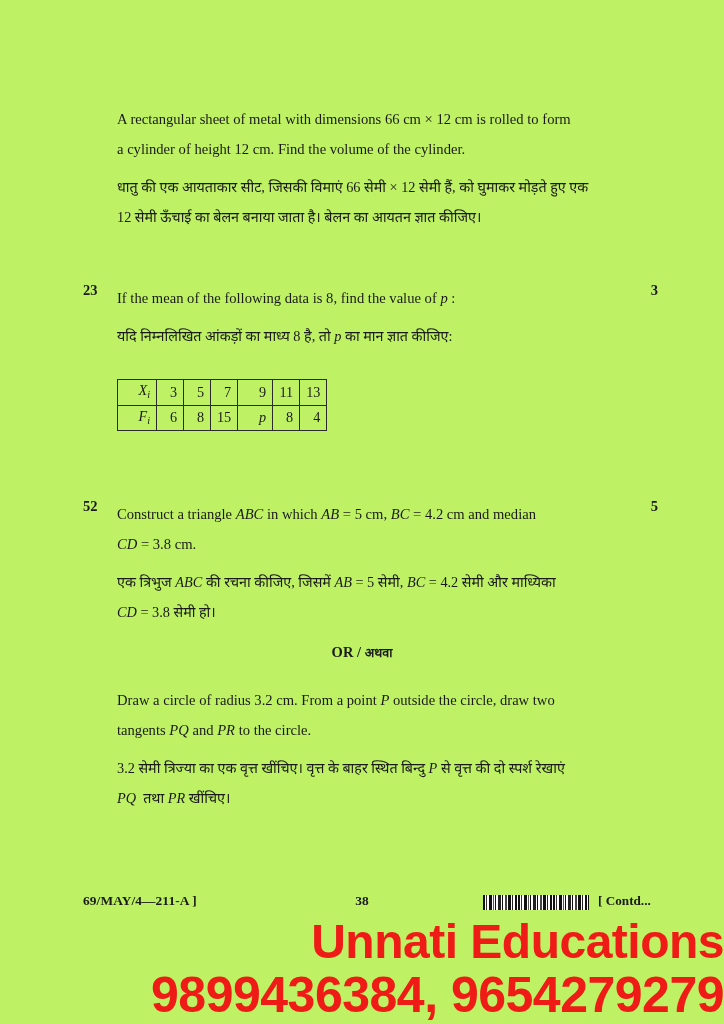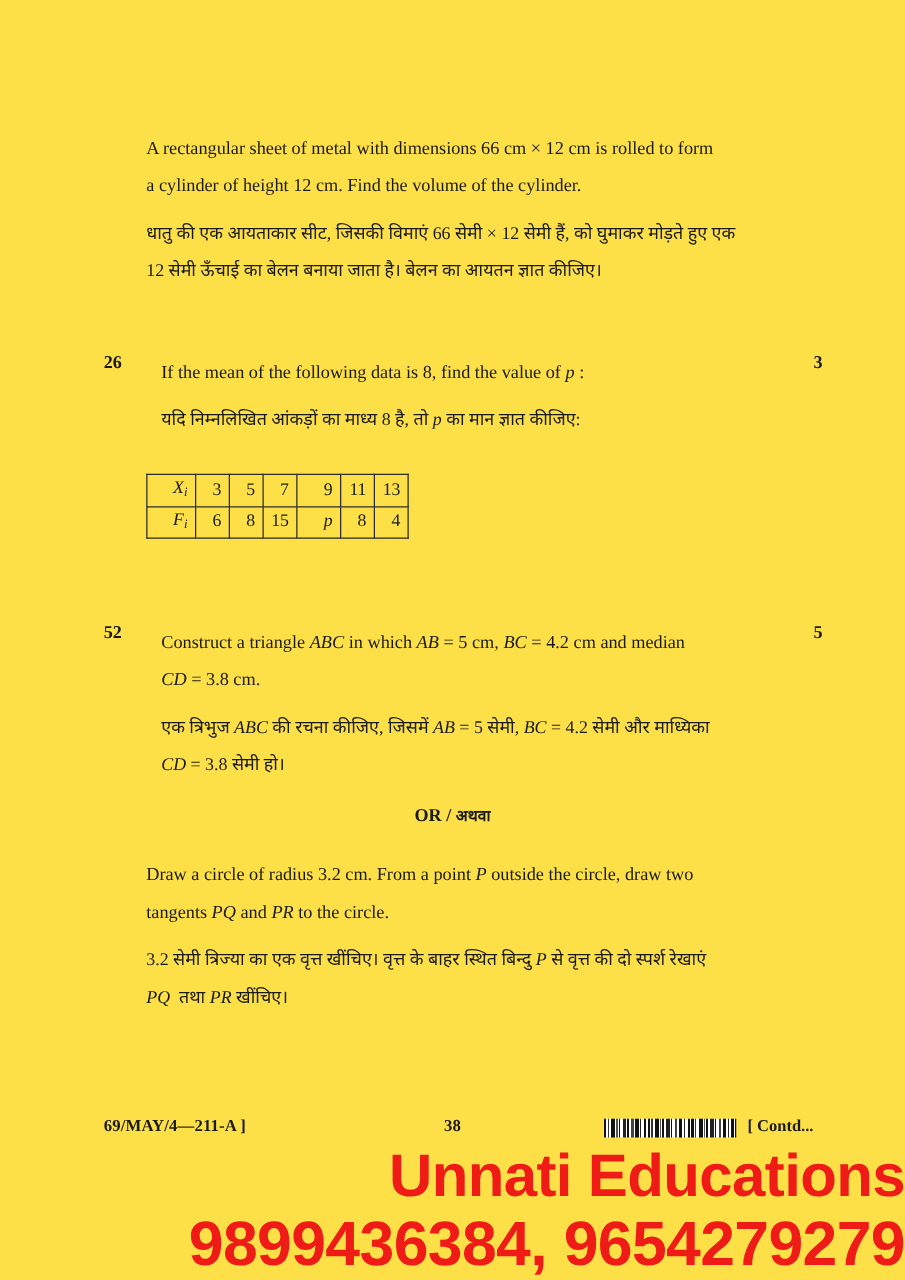--- a/index.html
+++ b/index.html
@@ -14,21 +14,21 @@
     overflow: hidden;
     font-family: "Liberation Serif", "DejaVu Serif", serif;
     color: #1a1a1a;
   }
 
   .page {
     position: absolute;
     left: 0; top: 0;
     width: 724px;
     height: 1024px;
-    background: #fde047;
+    background: #bef264;
   }
 
   
   .qblock {
     position: absolute;
     left: 83px;
     width: 575px;
   }
   .qnum {
     position: absolute;
@@ -44,21 +44,21 @@
     position: absolute;
     right: 0;
     top: 0;
     font-weight: bold;
     font-size: 14.5px;
     line-height: 1.0;
     text-align: right;
     width: 20px;
   }
   .qbody {
-    margin-left: 46px;
+    margin-left: 34px;
     margin-right: 26px;
   }
 
   .en-line, .hi-line {
     font-size: 14.6px;
     line-height: 30px;
     text-align: left;
     white-space: pre-wrap;
   }
   .hi-line {
@@ -225,21 +225,21 @@
     <div class="qbody">
       <p class="en-line para">A rectangular sheet of metal with dimensions 66 cm × 12 cm is rolled to form</p>
       <p class="en-line para">a cylinder of height 12 cm. Find the volume of the cylinder.</p>
       <div class="gap-sm"></div>
       <p class="hi-line para">धातु की एक आयताकार सीट, जिसकी विमाएं 66 सेमी × 12 सेमी हैं, को घुमाकर मोड़ते हुए एक</p>
       <p class="hi-line para">12 सेमी ऊँचाई का बेलन बनाया जाता है। बेलन का आयतन ज्ञात कीजिए।</p>
     </div>
   </div>
 
   <div class="qblock" id="q-42">
-    <div class="qnum">26</div>
+    <div class="qnum">23</div>
     <div class="qmarks">3</div>
     <div class="qbody">
       <p class="en-line para">If the mean of the following data is 8, find the value of <i class="var">p</i> :</p>
       <div class="gap-sm"></div>
       <p class="hi-line para">यदि निम्नलिखित आंकड़ों का माध्य 8 है, तो <i class="var">p</i> का मान ज्ञात कीजिए:</p>
     </div>
   </div>
 
   <div class="data-table-wrap">
     <table class="data-table">

